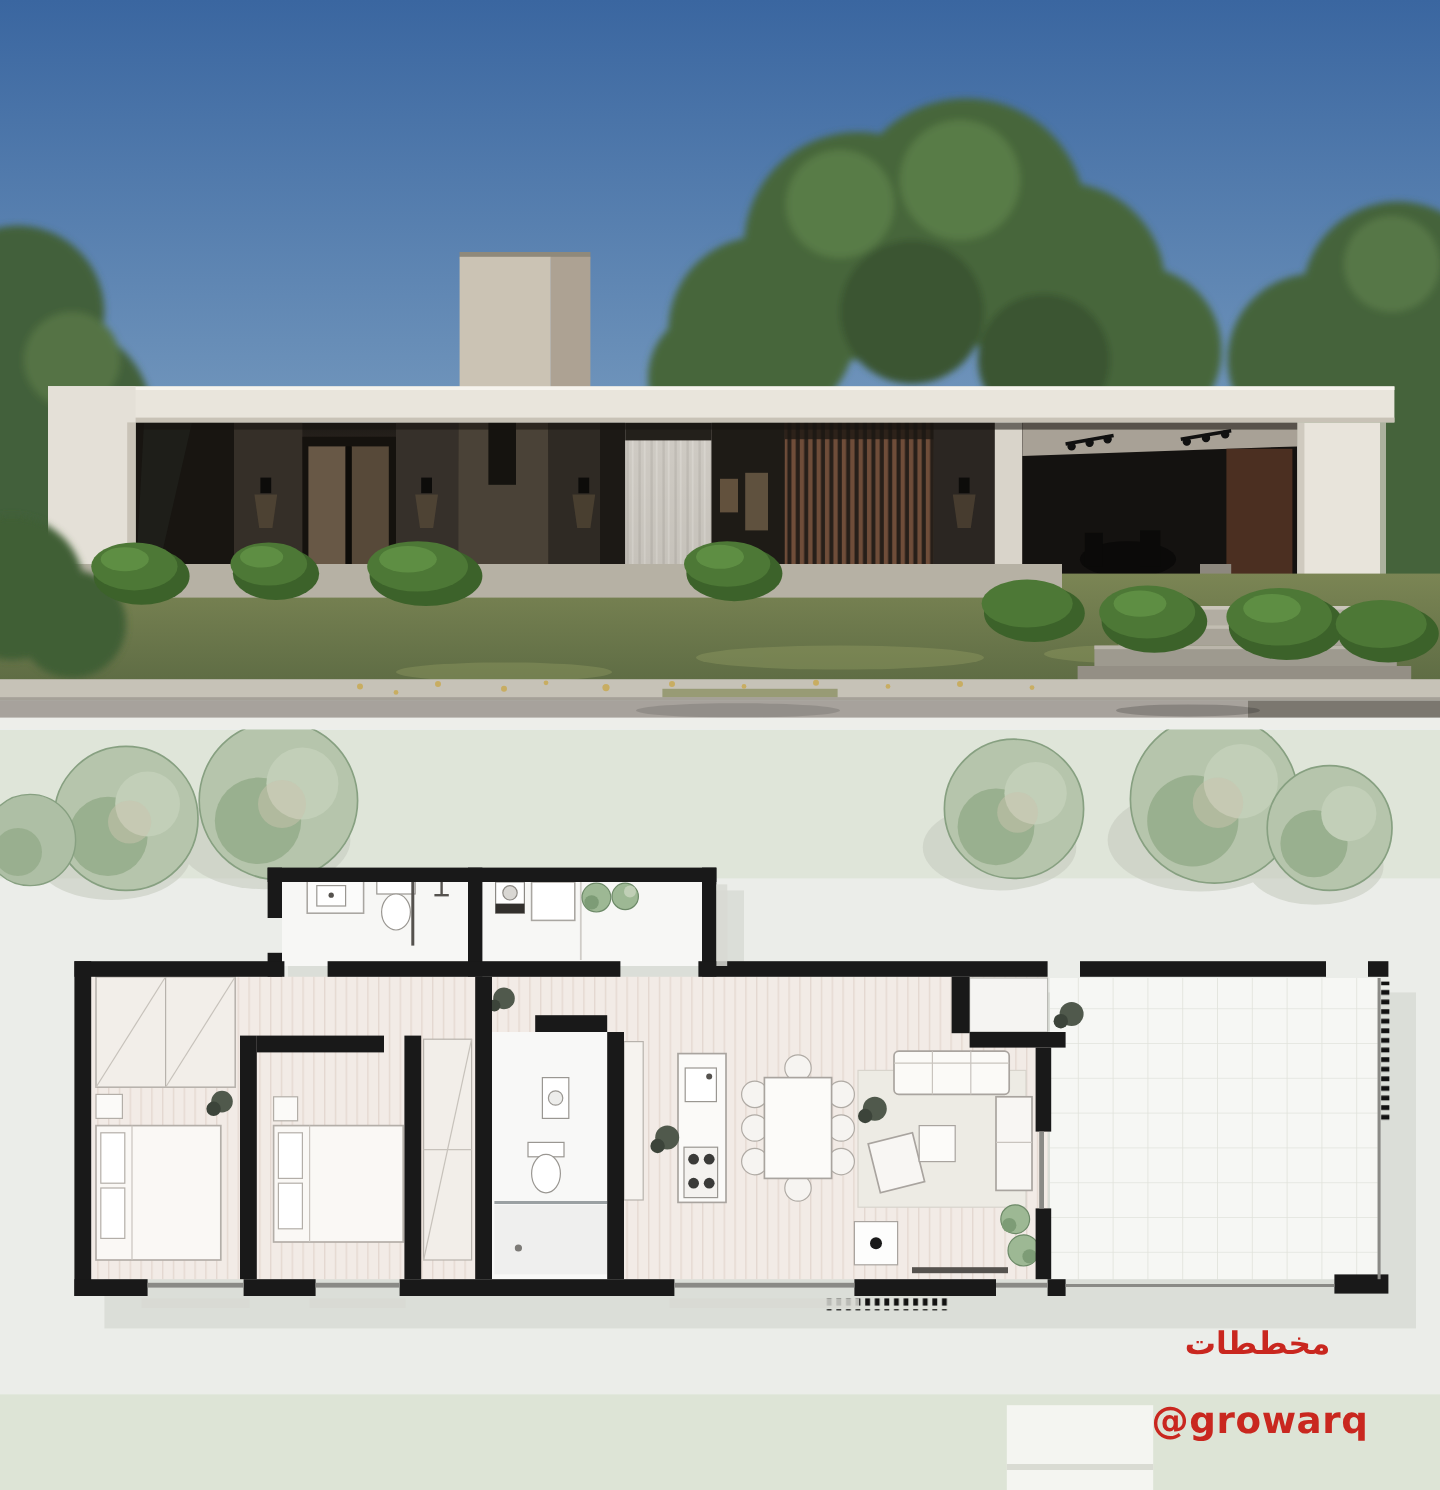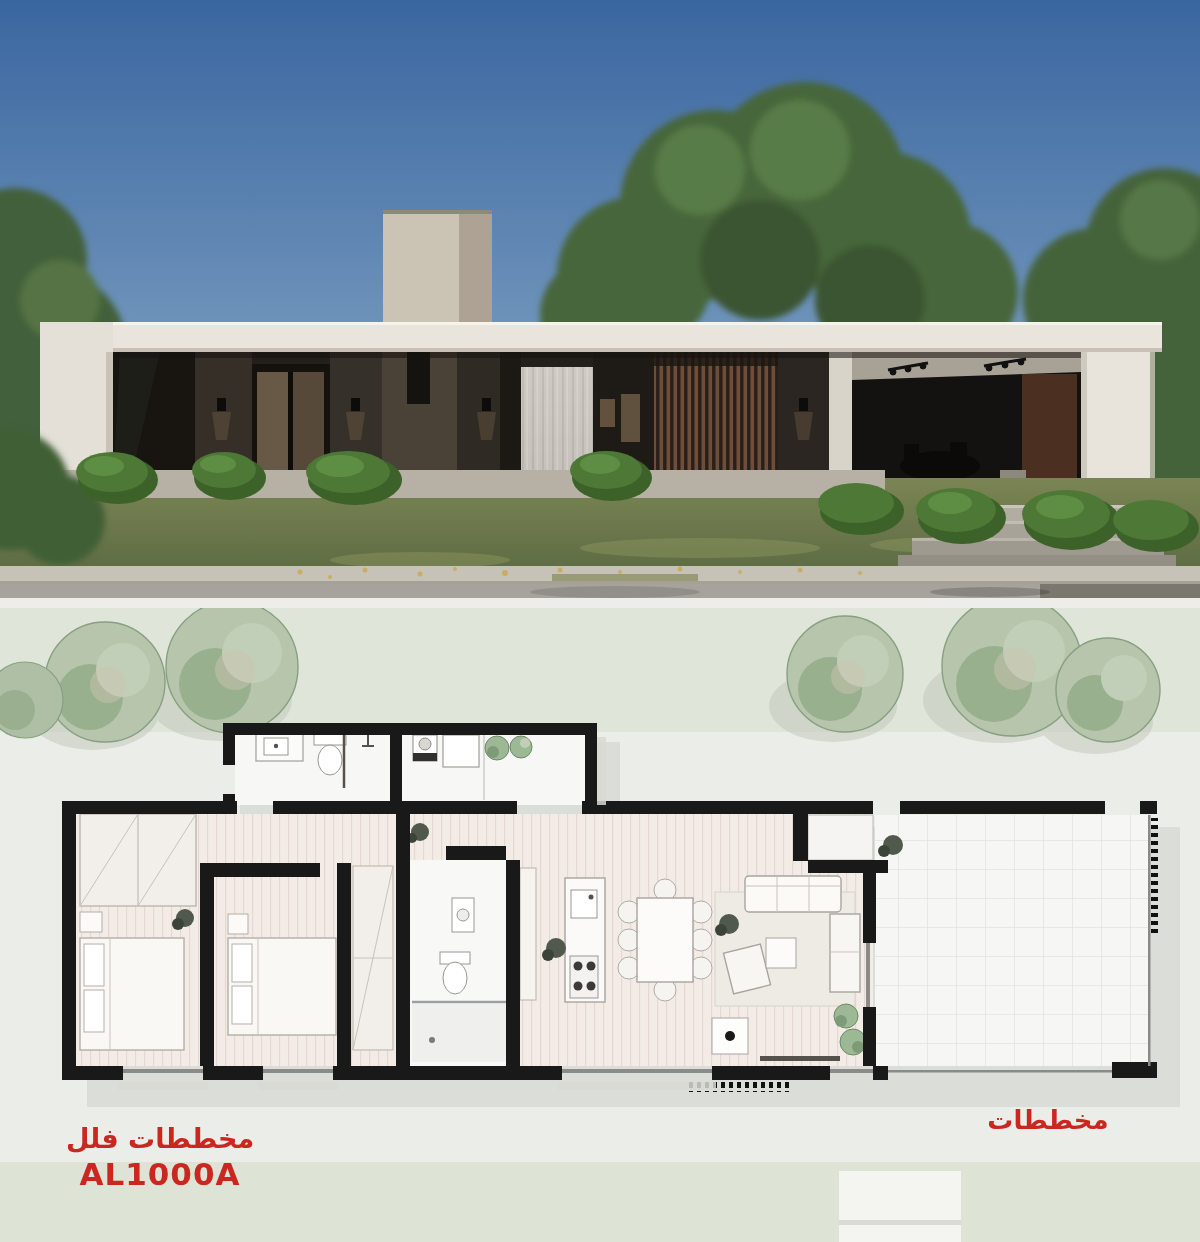--- a/index.html
+++ b/index.html
@@ -552,17 +552,16 @@
     <rect x="1149" y="818" width="9" height="118" fill="url(#ticksV)"></rect>
     <g fill="#d8d9d3" opacity="0.85">
       <rect x="118" y="1082" width="90" height="8"></rect>
           <rect x="258" y="1082" width="80" height="8"></rect>
       <rect x="558" y="1082" width="158" height="8"></rect>
           <rect x="597" y="737" width="9" height="68"></rect>
     </g>
   </g>
 </svg>
 
-<div id="plans-label" class="overlay-text ar">مخططات فلل</div>
-<div id="plan-code" class="overlay-text">AL1000A</div>
 <div id="designer-label" class="overlay-text ar">مخططات</div>
+<div id="designer-handle" class="overlay-text">@growarq</div>
 
 </div>
 
 </body></html>

